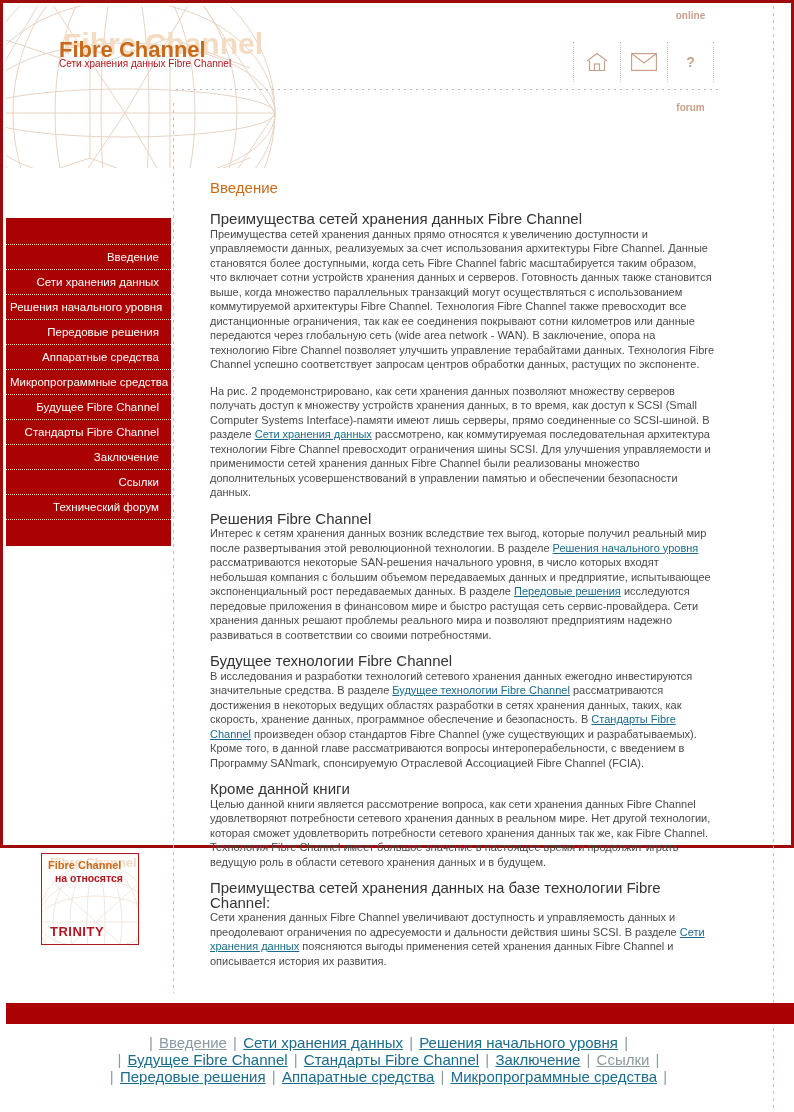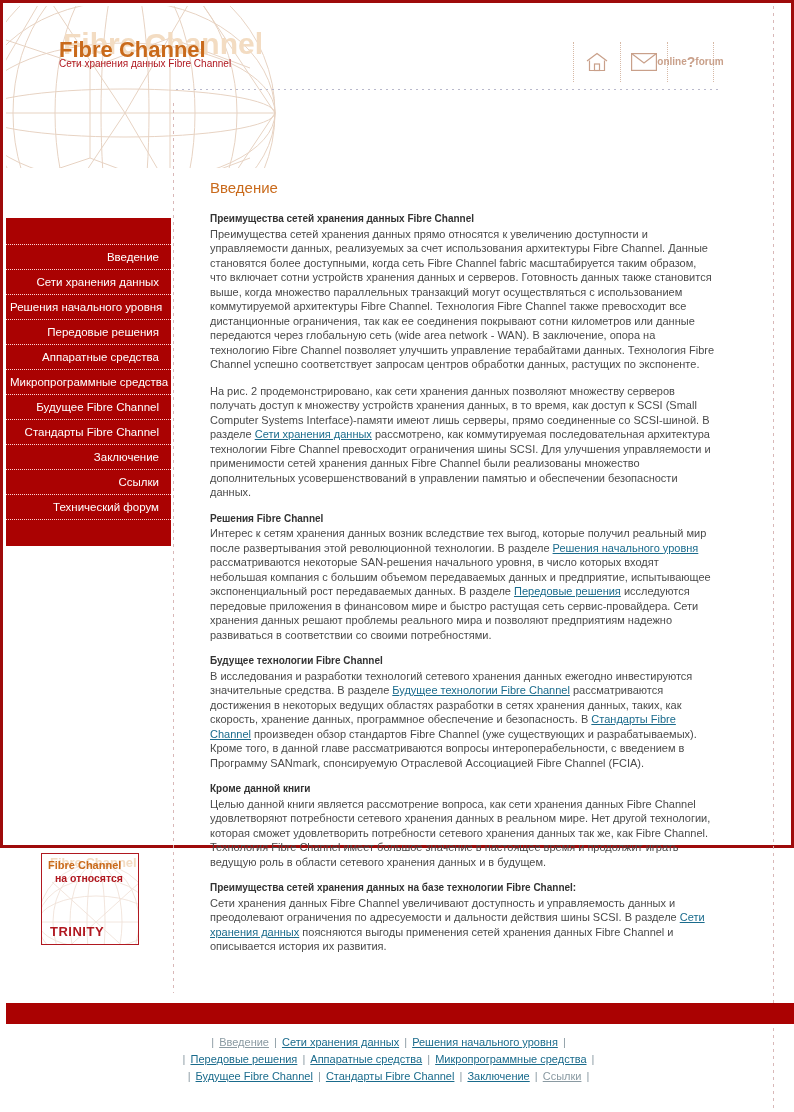--- a/index.html
+++ b/index.html
@@ -86,21 +86,21 @@
   }
   .tool-cell {
     width: 48px;
     display: flex;
     align-items: center;
     justify-content: center;
     border-left: 1px dotted #d7b9a6;
     border-right: 1px dotted #d7b9a6;
     margin-left: -1px;
   }
-  .tool-cell.forum { width: 47px; flex-direction: row; line-height: 1.02; }
+  .tool-cell.forum { width: 47px; flex-direction: column; line-height: 1.02; gap: 34px; }
   .forum-l1, .forum-l3 { font-size: 10px; color: #c9a08a; font-weight: bold; }
   .forum-l2 { font-size: 14px; color: #c9a08a; font-weight: bold; }
   #header-dotline {
     position: absolute;
     left: 170px; top: 83px;
     width: 543px; height: 1px;
     background-image: linear-gradient(to right,
         #b9b9cc 0px, #b9b9cc 2px, transparent 2px, transparent 6px);
     background-size: 6px 1px;
   }
@@ -176,22 +176,22 @@
     left: 207px; top: 176px;
     width: 506px;
   }
   #page-title {
     font-size: 15px;
     color: #c96a1b;
     font-weight: normal;
     margin: 0 0 16px 0;
   }
   .sec-head {
-    font-size: 10px;
-    font-weight: bold;
+    font-size: 15px;
+    font-weight: normal;
     color: #333333;
     margin: 0;
     line-height: 14.5px;
   }
   p.body {
     font-size: 11px;
     color: #4a4a4a;
     line-height: 14.5px;
     margin: 0 0 12px 0;
     text-align: left;
@@ -208,21 +208,21 @@
     width: 791px; height: 21px;
     background: #aa0202;
   }
 
   
   #footer {
     position: absolute;
     left: 3px; top: 1031px;
     width: 765px;
     text-align: center;
-    font-size: 11px;
+    font-size: 15px;
     line-height: 17px;
     color: #5c6f78;
   }
   #footer a {
     color: #1a6b8c;
     text-decoration: underline;
   }
   #footer a.muted { color: #8a9aa2; }
   #footer .sep { color: #8a9aa2; padding: 0 2px; }
 </style>
@@ -344,33 +344,33 @@
       <span class="sep">|</span>
       <a href="#" class="muted">Введение</a>
       <span class="sep">|</span>
       <a href="#">Сети хранения данных</a>
       <span class="sep">|</span>
       <a href="#">Решения начального уровня</a>
       <span class="sep">|</span>
     </div>
     <div>
       <span class="sep">|</span>
-      <a href="#">Передовые решения</a>
-      <span class="sep">|</span>
-      <a href="#">Аппаратные средства</a>
-      <span class="sep">|</span>
-      <a href="#">Микропрограммные средства</a>
+      <a href="#">Будущее Fibre Channel</a>
+      <span class="sep">|</span>
+      <a href="#">Стандарты Fibre Channel</a>
+      <span class="sep">|</span>
+      <a href="#">Заключение</a>
+      <span class="sep">|</span>
+      <a href="#" class="muted">Ссылки</a>
       <span class="sep">|</span>
     </div>
     <div>
       <span class="sep">|</span>
-      <a href="#">Будущее Fibre Channel</a>
-      <span class="sep">|</span>
-      <a href="#">Стандарты Fibre Channel</a>
-      <span class="sep">|</span>
-      <a href="#">Заключение</a>
-      <span class="sep">|</span>
-      <a href="#" class="muted">Ссылки</a>
+      <a href="#">Передовые решения</a>
+      <span class="sep">|</span>
+      <a href="#">Аппаратные средства</a>
+      <span class="sep">|</span>
+      <a href="#">Микропрограммные средства</a>
       <span class="sep">|</span>
     </div>
   </div>
 
 </div>
 
 </body></html>

